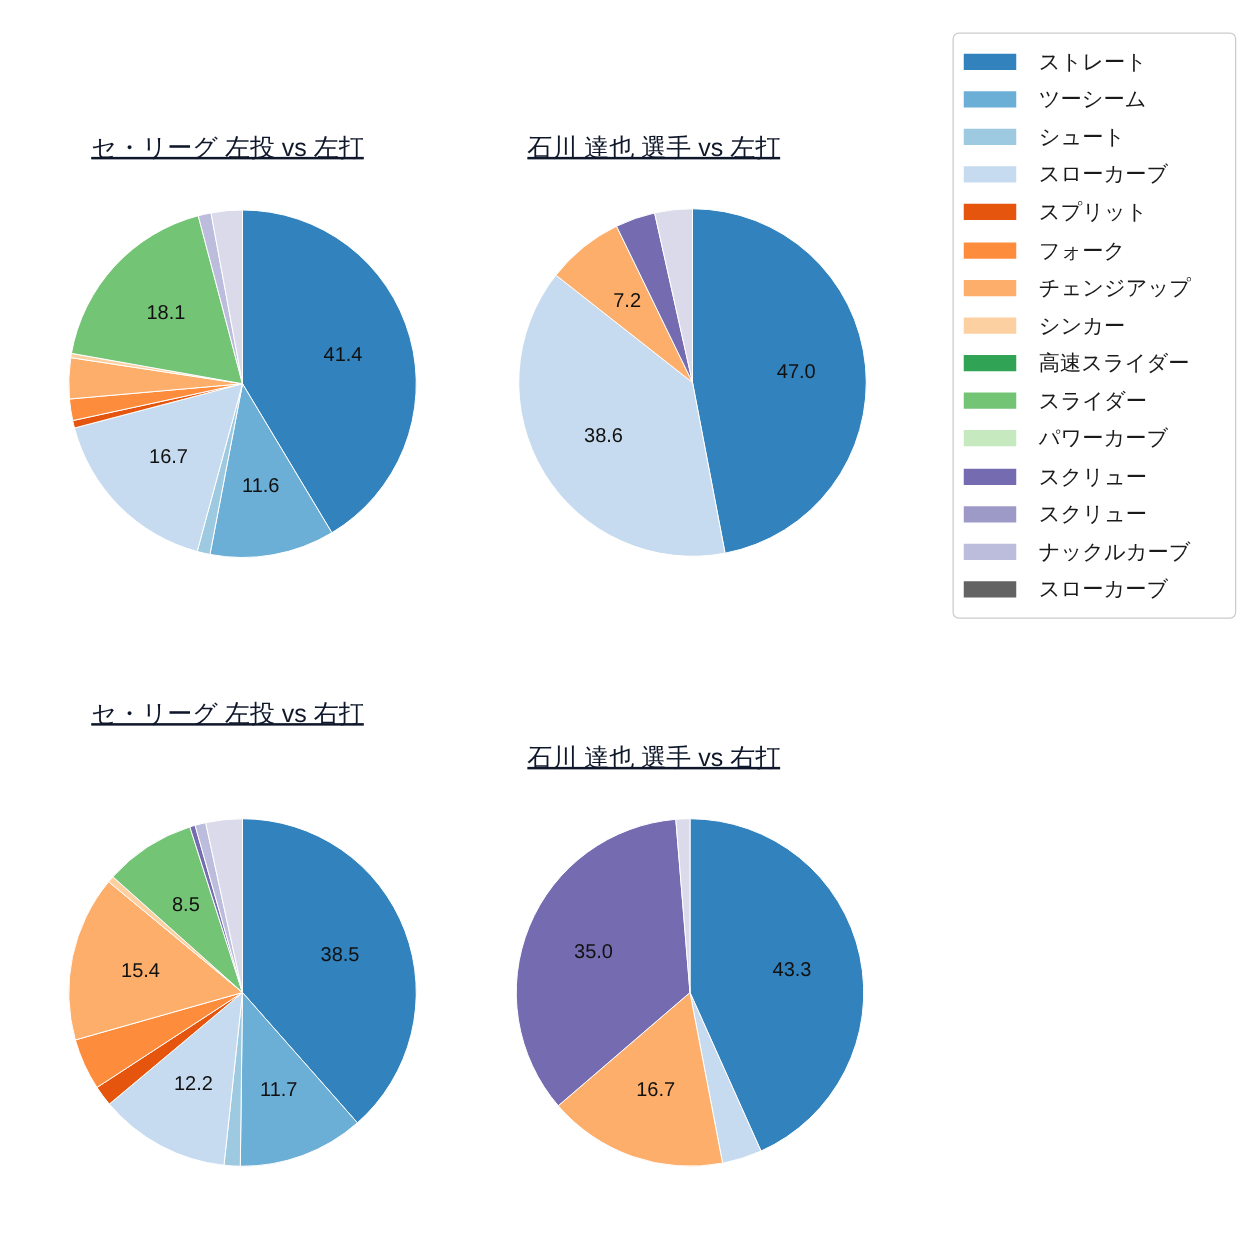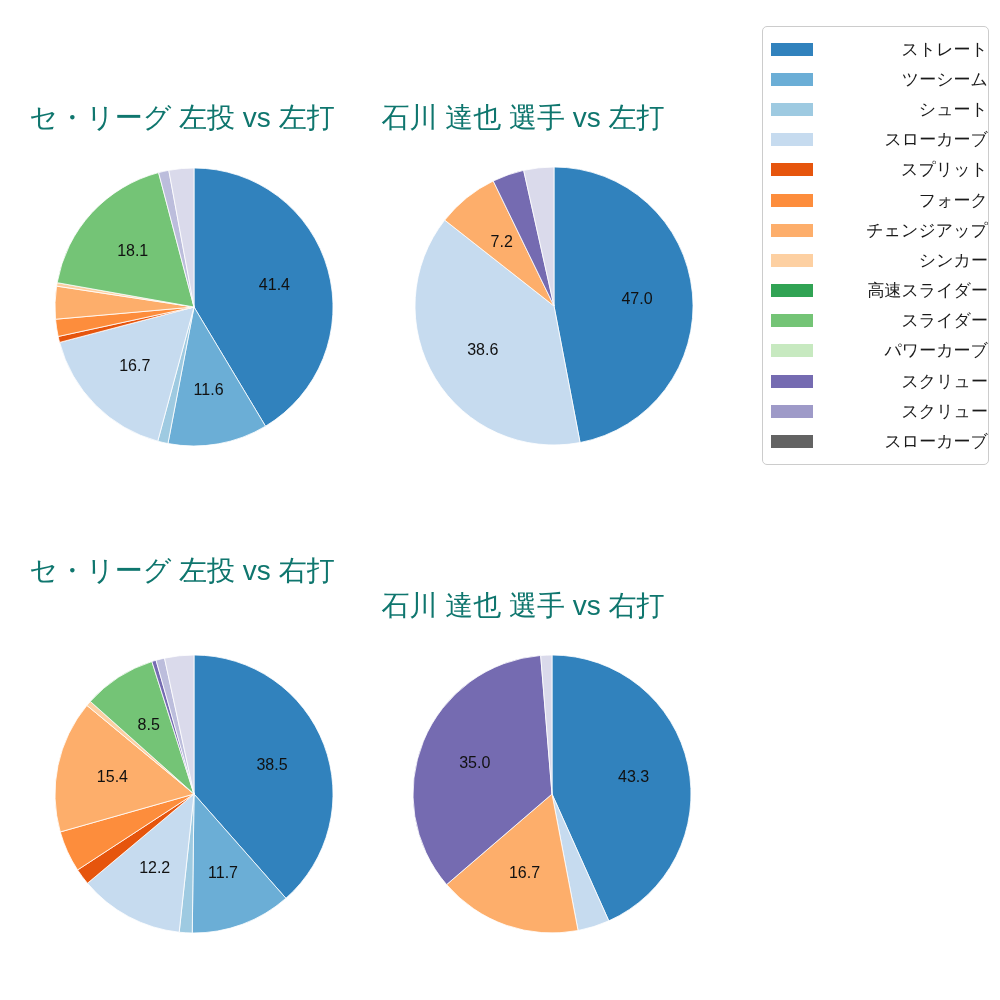--- a/index.html
+++ b/index.html
@@ -7,23 +7,24 @@
     width: 1000px; height: 1000px;
     background: #ffffff;
     font-family: "Liberation Sans", "DejaVu Sans", sans-serif;
     color: #1a1a1a;
   }
   .canvas { position: relative; width: 1000px; height: 1000px; overflow: hidden; }
 
   .pie-title {
     position: absolute;
     transform: translate(-50%, -50%);
-    font-size: 28px;
-    color: #0f766e;
+    font-size: 20px;
+    color: #0f172a;
     white-space: nowrap;
+    text-decoration: underline;
   }
   #title-1 { left: 182px; top: 118px; }
   #title-2 { left: 523px; top: 118px; }
   #title-3 { left: 182px; top: 571px; }
   #title-4 { left: 523px; top: 606px; }
 
   svg.pie { position: absolute; width: 300px; height: 300px; }
   #pie-svg-0 { left: 44px;  top: 157px; }
   #pie-svg-1 { left: 404px; top: 156px; }
   #pie-svg-2 { left: 44px;  top: 644px; }
@@ -43,21 +44,20 @@
     background: #ffffff;
     border: 1px solid #cccccc;
     border-radius: 5px;
     padding: 7px 0;
   }
   .legend-row {
     display: flex;
     align-items: center;
     height: 30.2px;
     padding-left: 8px;
-    justify-content: space-between;
   }
   .swatch {
     width: 42px; height: 13px;
     flex: 0 0 42px;
   }
   .legend-label {
     margin-left: 18px;
     font-size: 17px;
     color: #1a1a1a;
     white-space: nowrap;
@@ -177,18 +177,22 @@
       </div>
       <div class="legend-row">
         <span class="swatch" style="background: rgb(117, 107, 177);"></span>
         <span class="legend-label">スクリュー</span>
       </div>
       <div class="legend-row">
         <span class="swatch" style="background: rgb(158, 154, 200);"></span>
         <span class="legend-label">スクリュー</span>
       </div>
       <div class="legend-row">
+        <span class="swatch" style="background: rgb(188, 189, 220);"></span>
+        <span class="legend-label">ナックルカーブ</span>
+      </div>
+      <div class="legend-row">
         <span class="swatch" style="background: rgb(99, 99, 99);"></span>
         <span class="legend-label">スローカーブ</span>
       </div>
     </div>
 
 </div>
 
 </body></html>

